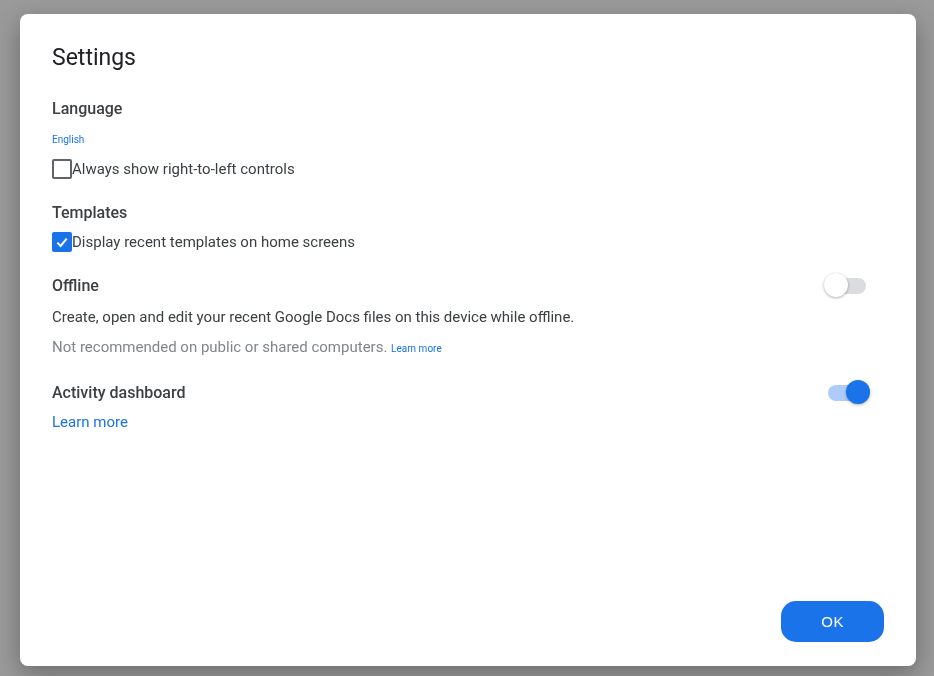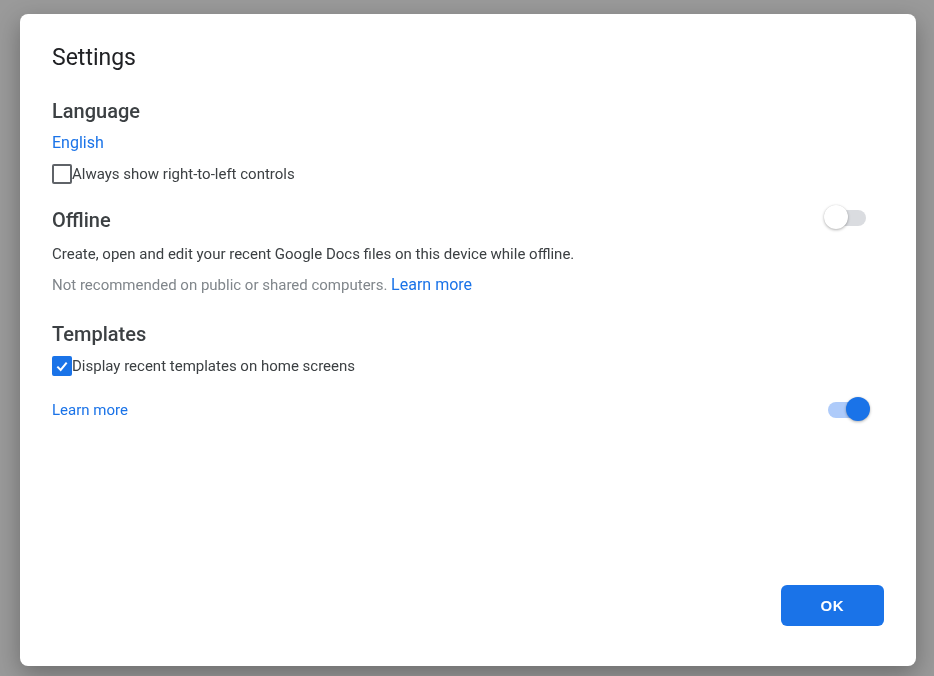--- a/index.html
+++ b/index.html
@@ -18,50 +18,50 @@
     }
     .dialog {
       position: absolute;
       top: 14px;
       left: 20px;
       right: 18px;
       bottom: 10px;
       background: #fff;
       border-radius: 8px;
       box-shadow: 0 8px 24px rgba(0,0,0,0.3);
-      padding: 30px 32px 40px 32px;
+      padding: 30px 32px 24px 32px;
       display: flex;
       flex-direction: column;
     }
     .dialog-title {
       font-size: 23px;
       font-weight: 400;
       color: #202124;
       margin-bottom: 28px;
     }
     .section {
       margin-bottom: 24px;
     }
     .section-header {
-      font-size: 20px;
+      font-size: 16px;
       font-weight: 500;
       color: #3c4043;
       margin-bottom: 10px;
     }
     .section-row {
       display: flex;
       align-items: flex-start;
       justify-content: space-between;
     }
     .section-body {
       flex: 1;
     }
     .link {
       color: #1a73e8;
-      font-size: 16px;
+      font-size: 10px;
       text-decoration: none;
       cursor: pointer;
     }
     .checkbox-row {
       display: flex;
       align-items: center;
       margin-top: 12px;
     }
     .checkbox {
       width: 20px;
@@ -138,23 +138,23 @@
     }
     .footer {
       margin-top: auto;
       display: flex;
       justify-content: flex-end;
     }
     .ok-button {
       background: #1a73e8;
       color: #fff;
       border: none;
-      border-radius: 6px;
-      font-size: 15px;
-      font-weight: 700;
+      border-radius: 15px;
+      font-size: 15px;
+      font-weight: 400;
       padding: 12px 40px;
       cursor: pointer;
       letter-spacing: 0.5px;
     }
   </style>
 </head>
 <body>
 
 <div class="backdrop"></div>
 
@@ -162,53 +162,54 @@
   <h1 class="dialog-title">Settings</h1>
 
   <div class="section">
     <div class="section-header">Language</div>
     <a class="link">English</a>
     <div class="checkbox-row">
       <div class="checkbox" id="rtl-checkbox">
         
       </div>
       <span class="checkbox-label">Always show right-to-left controls</span>
+    </div>
+  </div>
+
+  <div class="section">
+    <div class="section-header">Templates</div>
+    <div class="checkbox-row" style="margin-top:8px">
+      <div class="checkbox checked" id="templates-checkbox">
+        <svg viewBox="0 0 24 24">
+            <polyline points="5,13 10,18 19,7"></polyline>
+          </svg>
+      </div>
+      <span class="checkbox-label">Display recent templates on home screens</span>
     </div>
   </div>
 
   <div class="section">
     <div class="section-row">
       <div class="section-body">
         <div class="section-header">Offline</div>
         <div class="desc">Create, open and edit your recent Google Docs files on this device while offline.</div>
         <div class="desc">
           <span class="desc-muted">Not recommended on public or shared computers. </span><a class="link">Learn more</a>
         </div>
       </div>
       <div class="toggle" id="offline-toggle">
         <div class="knob"></div>
       </div>
     </div>
   </div>
 
   <div class="section">
-    <div class="section-header">Templates</div>
-    <div class="checkbox-row" style="margin-top:8px">
-      <div class="checkbox checked" id="templates-checkbox">
-        <svg viewBox="0 0 24 24">
-            <polyline points="5,13 10,18 19,7"></polyline>
-          </svg>
-      </div>
-      <span class="checkbox-label">Display recent templates on home screens</span>
-    </div>
-  </div>
-
-  <div class="section">
     <div class="section-row">
       <div class="section-body">
+        <div class="section-header">Activity dashboard</div>
         <a class="link" style="font-size:15px">Learn more</a>
       </div>
       <div class="toggle on" id="activity-toggle">
         <div class="knob"></div>
       </div>
     </div>
   </div>
 
   <div class="footer">
     <button class="ok-button">OK</button>

